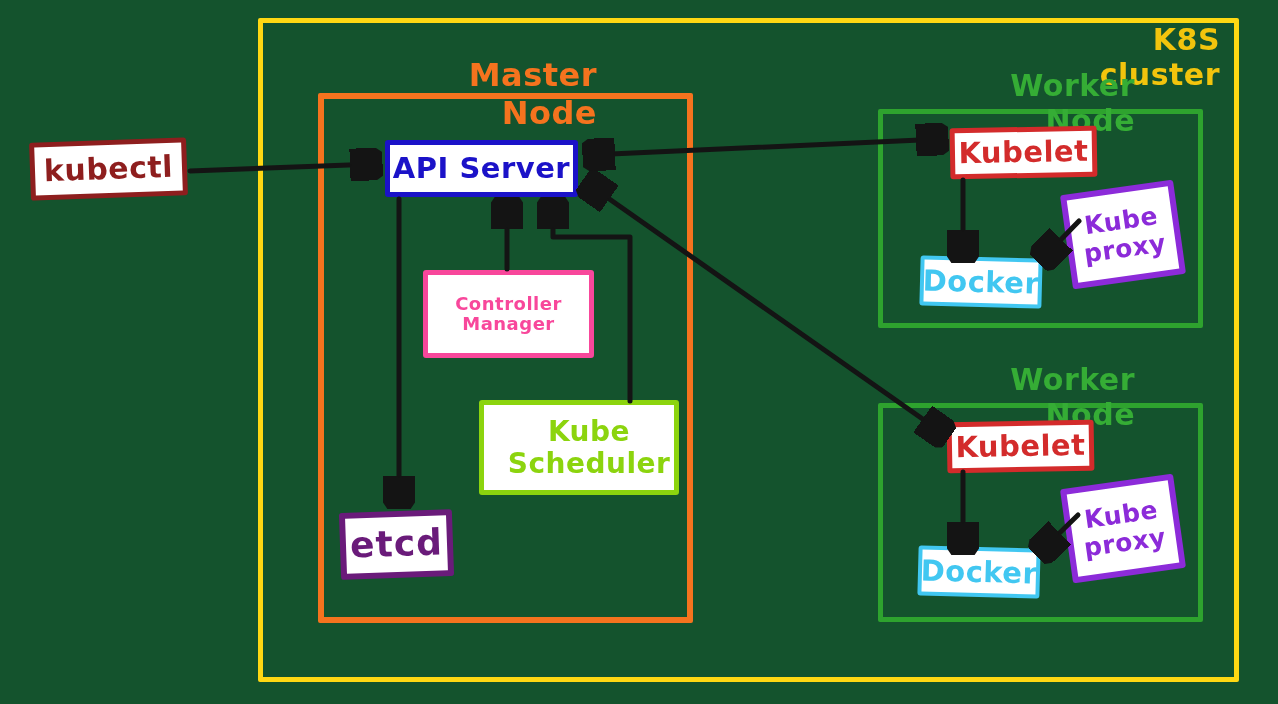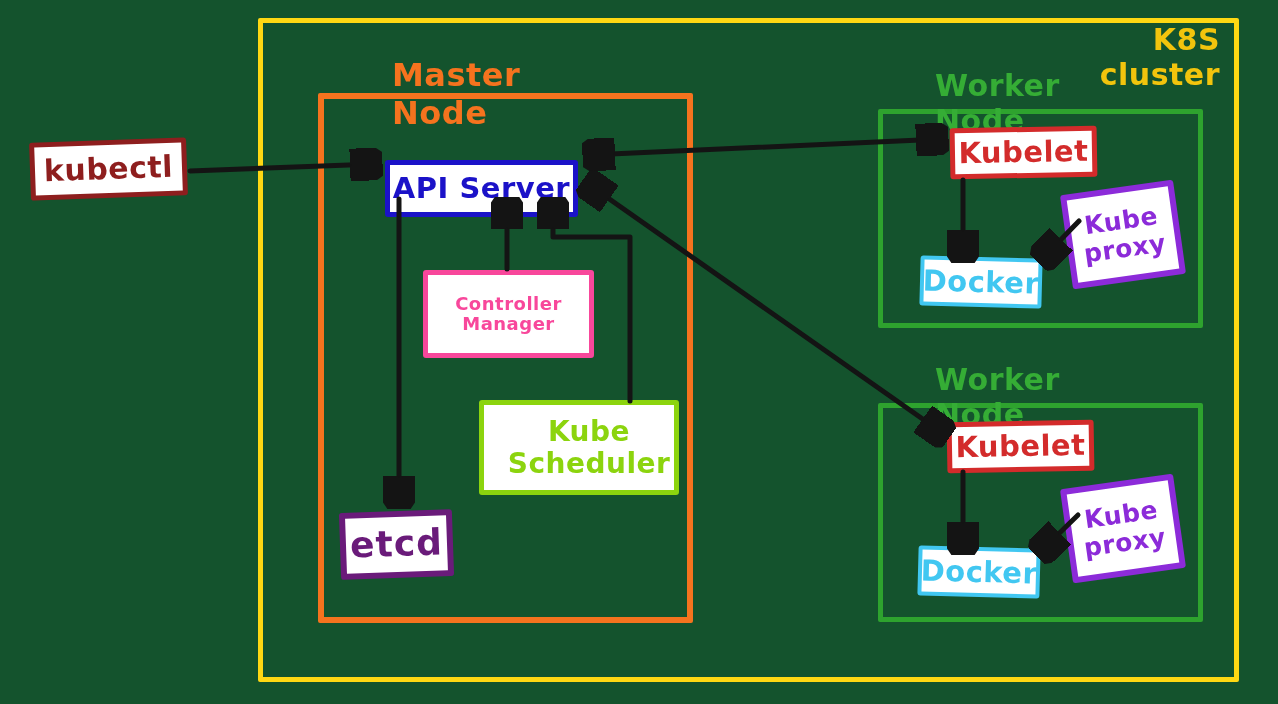--- a/index.html
+++ b/index.html
@@ -6,40 +6,40 @@
   .canvas{
     position:relative;width:1278px;height:704px;background:#14532d;overflow:hidden;
     font-family:"DejaVu Sans","Liberation Sans",sans-serif;font-weight:700;
   }
   
   .box{
     position:absolute;display:flex;align-items:center;justify-content:center;
     text-align:center;background:#ffffff;line-height:1.12;border-radius:3px;z-index:2;
     letter-spacing:0.5px;
   }
-  .node-label{position:absolute;z-index:2;text-align:left;letter-spacing:0.5px;}
+  .node-label{position:absolute;z-index:2;text-align:right;letter-spacing:0.5px;}
   
   .cluster-box{position:absolute;left:258px;top:18px;width:971px;height:654px;
     border:5px solid #FFD813;border-radius:2px;z-index:1;background:transparent;}
   .cluster-label{left:1030px;top:22px;width:190px;text-align:right;font-size:30px;color:#F2C40D;}
   .master-box{position:absolute;left:318px;top:93px;width:363px;height:518px;
     border:6px solid #F5731E;border-radius:2px;z-index:1;}
   .master-label{left:392px;top:56px;width:205px;font-size:32px;color:#F5731E;}
   .worker-box{position:absolute;width:315px;height:209px;border:5px solid #2EA32E;
     border-radius:2px;z-index:1;}
   .worker1-box{left:878px;top:109px;}
   .worker2-box{left:878px;top:403px;}
   .worker-label{width:200px;font-size:30px;color:#35AD35;}
   .worker1-label{left:935px;top:68px;}
   .worker2-label{left:935px;top:362px;}
   
   .kubectl{left:30px;top:140px;width:147px;height:48px;border:5px solid #8E1E1E;
     color:#8E1E1E;font-size:30px;transform:rotate(-2deg);}
   .api-server{left:385px;top:140px;width:183px;height:47px;border:5px solid #1B12C8;
-    color:#1B12C8;font-size:29px;margin-top:20px;}
+    color:#1B12C8;font-size:29px;}
   .controller-manager{left:423px;top:270px;width:161px;height:78px;border:5px solid #F8479B;
     color:#F8479B;font-size:18px;}
   .kube-scheduler{left:479px;top:400px;width:170px;height:85px;border:5px solid #8CD40E;
     color:#8CD40E;font-size:28px;padding-left:20px;}
   .etcd{left:340px;top:511px;width:101px;height:55px;border:6px solid #6A1B7A;
     color:#6A1B7A;font-size:36px;transform:rotate(-2deg);letter-spacing:1px;}
   .kubelet{width:137px;height:41px;border:5px solid #D32B2B;color:#D32B2B;font-size:29px;
     transform:rotate(-1deg);}
   .kubelet1{left:950px;top:127px;}
   .kubelet2{left:947px;top:421px;}

